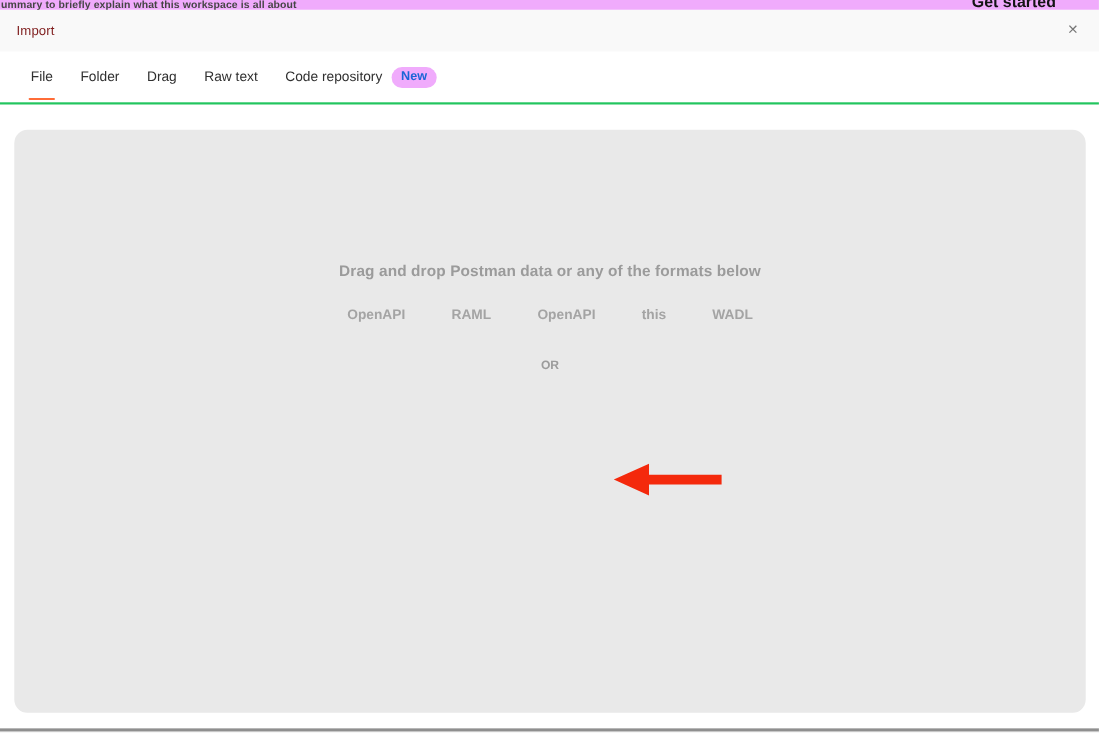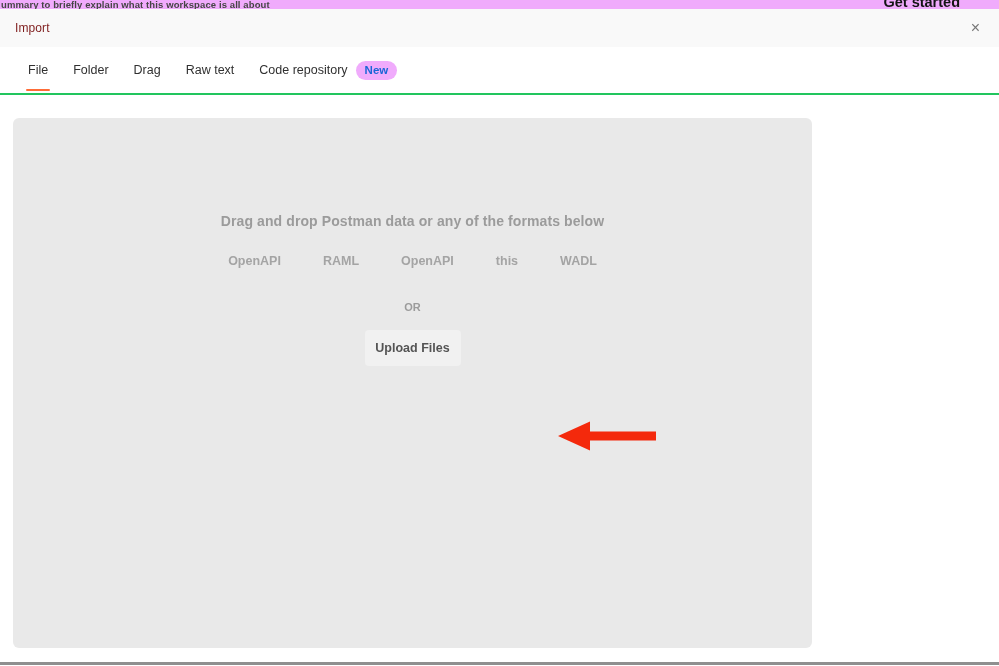--- a/index.html
+++ b/index.html
@@ -69,24 +69,24 @@
     height: 2.5px; border-radius: 2px; background: #ff6c37;
   }
   .badge {
     background: #f0abfc; color: #1a66d6;
     font-size: 11.5px; font-weight: 700;
     padding: 3px 9px 3px 9px; border-radius: 10px; line-height: 13px;
   }
 
   
   .dropzone {
-    position: absolute; left: 13px; top: 109px; width: 799px; height: 530px;
-    background: #e9e9e9; border-radius: 6px;
+    position: absolute; left: 13px; top: 109px; width: 974px; height: 530px;
+    background: #e9e9e9; border-radius: 12px;
     display: flex; flex-direction: column; align-items: center;
-    padding-top: 95px;
+    padding-top: 120px;
   }
   .dz-heading {
     font-size: 14px; font-weight: 700; color: #9b9b9b; letter-spacing: 0.1px;
   }
   .dz-formats {
     margin-top: 25px; display: flex; gap: 42px;
   }
   .dz-format {
     font-size: 12.5px; font-weight: 700; color: #a4a4a4;
   }
@@ -146,21 +146,20 @@
   <div class="dropzone">
     <div class="dz-heading">Drag and drop Postman data or any of the formats below</div>
     <div class="dz-formats">
       <span class="dz-format">OpenAPI</span>
       <span class="dz-format">RAML</span>
       <span class="dz-format">OpenAPI</span>
       <span class="dz-format">this</span>
       <span class="dz-format">WADL</span>
     </div>
     <div class="dz-or">OR</div>
-    <button class="upload-btn">Upload Files</button>
   </div>
 
 </div>
 
 <div class="arrow-wrap">
   <svg width="110" height="38" viewBox="0 0 110 38">
     <polygon points="6,19 38,4.5 38,14.5 104,14.5 104,23.5 38,23.5 38,33.5" fill="#f4290c"></polygon>
   </svg>
 </div>
 

